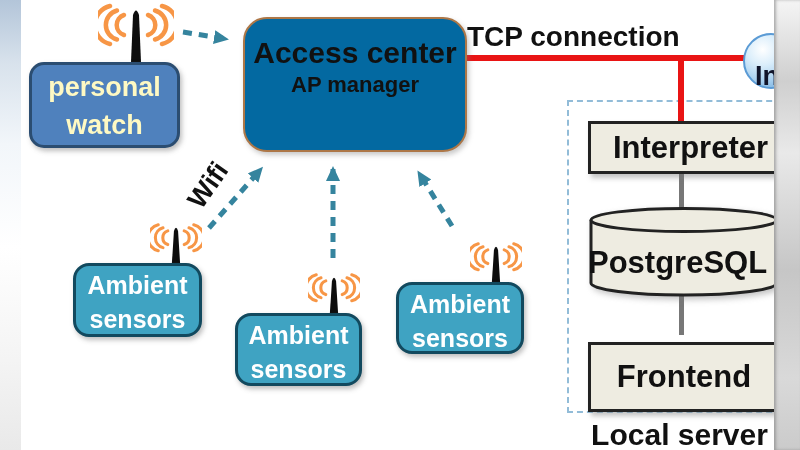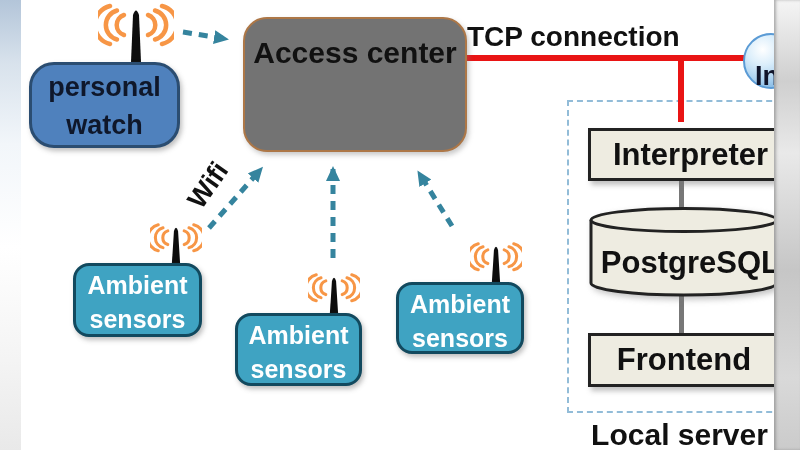--- a/index.html
+++ b/index.html
@@ -10,42 +10,42 @@
   
   .left-strip { position:absolute; left:0; top:0; width:21px; height:450px; z-index:60;
     background:linear-gradient(180deg,#b3c5d9 0%,#d8e2ec 14%,#f2f6fa 32%,#ffffff 55%,#f4f4f4 80%,#e9e9e9 100%); }
   .right-bar { position:absolute; left:774px; top:0; width:26px; height:450px; z-index:60;
     background:linear-gradient(180deg,#f5f5f5 0%,#cfcfcf 18%,#e9e9e9 34%,#c6c6c6 60%,#d9d9d9 84%,#cbcbcb 100%);
     box-shadow:inset 2px 0 3px rgba(120,120,120,.55); }
 
   .node { position:absolute; text-align:center; font-weight:bold; }
 
   .watch-box { left:29px; top:62px; width:151px; height:86px; background:#4F81BD;
-    border:3px solid #2B4D71; border-radius:25px; color:#0f172a; font-size:27px; line-height:38px;
+    border:3px solid #2B4D71; border-radius:15px; color:#fef9c3; font-size:27px; line-height:38px;
     padding-top:3px; box-shadow:2px 3px 5px rgba(110,110,110,.45); z-index:10; }
 
-  .access-box { left:243px; top:17px; width:224px; height:135px; background:#737373;
+  .access-box { left:243px; top:17px; width:224px; height:135px; background:#0369a1;
     border:2px solid #AD7747; border-radius:24px; color:#111; z-index:10;
     box-shadow:2px 3px 5px rgba(120,120,120,.4); }
   .access-title { font-size:30px; line-height:36px; padding-top:16px; font-weight:bold; }
   .access-sub { font-size:22px; line-height:28px; font-weight:bold; }
 
   .sensor-box { width:129px; height:74px; background:#3FA3C2; border:3px solid #12495E;
     border-radius:16px; color:#fff; font-size:25px; line-height:34px; padding-top:2px;
     box-shadow:2px 3px 5px rgba(110,110,110,.45); z-index:10; }
   .s1 { left:73px;  top:263px; }
   .s2 { left:235px; top:313px; width:127px; height:73px; }
   .s3 { left:396px; top:282px; width:128px; height:72px; }
 
   .beige-box { position:absolute; left:588px; width:192px; height:53px; background:#EEECE1;
     border:3px solid #222; display:flex; align-items:center; justify-content:center;
     font-size:31px; font-weight:bold; color:#111; z-index:10;
     box-shadow:3px 4px 5px rgba(120,120,120,.45); }
-  .interpreter { top:128px;padding-left:13px; }
-  .frontend { top:333px; height:54px; }
+  .interpreter { top:121px;padding-left:13px; }
+  .frontend { top:342px; height:70px; }
 
   .server-rect { position:absolute; left:567px; top:100px; width:245px; height:313px;
     border:2px dashed #92BCD8; z-index:4; }
   .server-caption { position:absolute; left:567px; top:418px; width:225px; text-align:center;
     font-size:30px; font-weight:bold; color:#111; }
 
   .tcp-label { position:absolute; left:467px; top:21px; font-size:28px; font-weight:bold; color:#111; white-space:nowrap; }
   .wifi-label { position:absolute; left:180px; top:168px; width:64px; height:40px;
     font-size:27px; font-weight:bold; color:#111; text-align:center;
     transform:rotate(-55deg); z-index:15; }
@@ -60,21 +60,21 @@
     border-radius:50%; border:2px solid #5B9BD5; z-index:40;
     background:radial-gradient(circle at 34% 28%, #ffffff 0%, #dbeefb 30%, #a8d0ef 62%, #77b0e0 85%, #5f9fd6 100%); }
   .internet-label { position:absolute; left:10px; top:10px; font-size:27px; font-weight:bold; color:#10142a;margin-top:16px; }
 
   .antenna { position:absolute; z-index:9; }
   .antenna .wave { fill:none; stroke:#F79646; stroke-width:4.5; stroke-linecap:round; }
   .antenna .stick { fill:#0d0d0d; }
 
   .cyl { position:absolute; left:588px; top:206px; width:192px; height:92px; z-index:10;
     filter:drop-shadow(3px 3px 3px rgba(120,120,120,.45)); }
-  .cyl-label { position:absolute; left:588px; top:245px; width:192px; text-align:right;
+  .cyl-label { position:absolute; left:588px; top:245px; width:192px; text-align:left;
     font-size:31px; font-weight:bold; color:#111; z-index:11; }
 
   .arrows { position:absolute; left:0; top:0; z-index:18; pointer-events:none; }
   .arrows line { stroke:#35849E; stroke-width:5; stroke-dasharray:9 7; }
 </style>
 </head>
 <body>
 
 <div id="canvas">
 
@@ -87,20 +87,21 @@
     <path class="wave" d="M19,8.5 A15,15 0 0 0 19,37.5"></path>
     <path class="wave" d="M12,4 A19.5,19.5 0 0 0 12,42"></path>
     <path class="wave" d="M50,13 A10.5,10.5 0 0 1 50,33"></path>
     <path class="wave" d="M57,8.5 A15,15 0 0 1 57,37.5"></path>
     <path class="wave" d="M64,4 A19.5,19.5 0 0 1 64,42"></path>
     <path class="stick" d="M33,60 L35,13 Q38,4 41,13 L43,60 Z"></path>
   </svg>
 
   <div class="node access-box">
     <div class="access-title">Access center</div>
+    <div class="access-sub">AP manager</div>
   </div>
 
   <div class="tcp-label">TCP connection</div>
   <div class="red-h"></div>
   <div class="red-v"></div>
 
   <div class="internet-circle">
     <div class="internet-label">In</div>
   </div>
 

